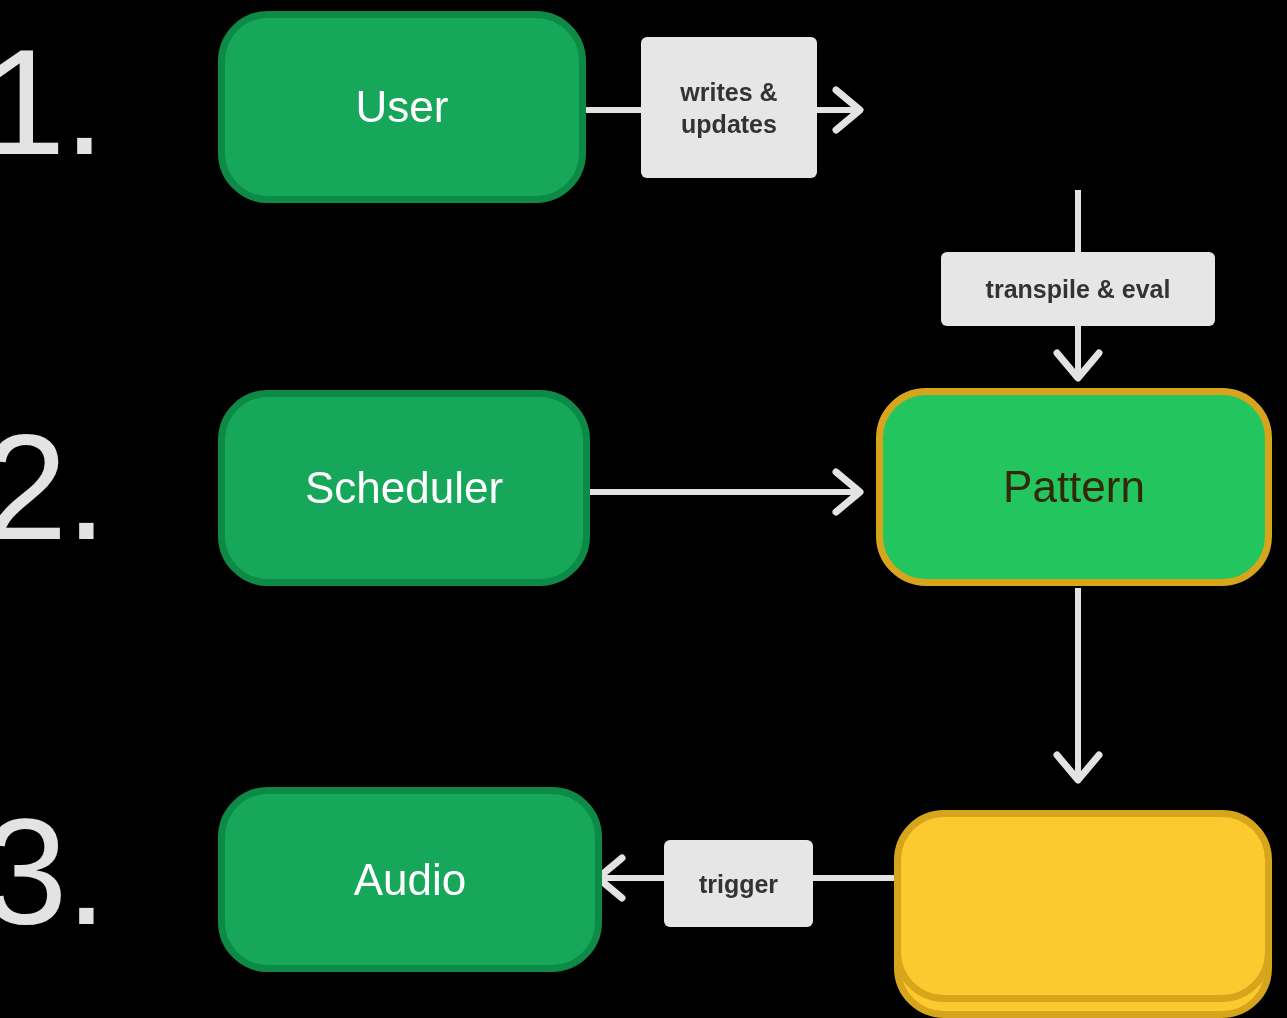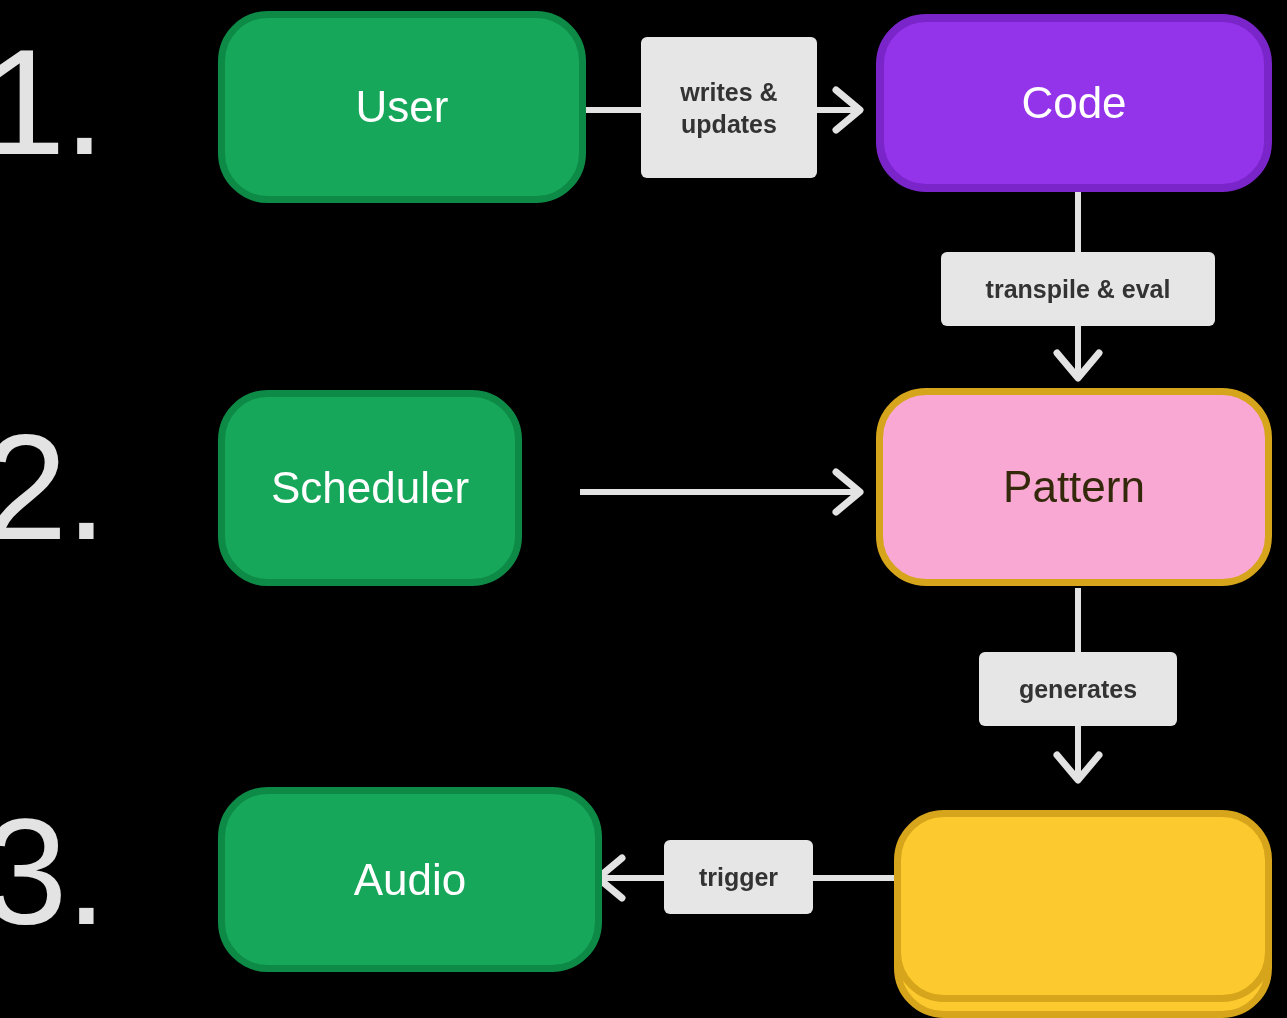--- a/index.html
+++ b/index.html
@@ -49,21 +49,21 @@
     border-width: 7px;
     color: #FFFFFF;
   }
   .node-purple {
     background: #9333EA;
     border-color: #7A25C9;
     border-width: 8px;
     color: #FFFFFF;
   }
   .node-yellow {
-    background: #f9a8d4;
+    background: #22c55e;
     border-color: #D6A51B;
     border-width: 7px;
     color: #33290A;
   }
 
   
   .stack-layer {
     position: absolute;
     box-sizing: border-box;
     border-radius: 50px;
@@ -143,42 +143,38 @@
 
   <svg class="connector" style="left:588px; top:848px; width:320px; height:60px;" viewBox="0 0 320 60">
     <line class="conn-line" x1="320" y1="30" x2="12" y2="30"></line>
     <polyline class="conn-head" points="34,10 10,30 34,50"></polyline>
   </svg>
 
   <div class="node node-green" style="left:218px; top:3px; width:368px; height:192px; font-size:44px;margin-top:8px;">
     <span>User</span>
   </div>
 
-  <div class="node node-purple" style="left:876px; top:14px; width:396px; height:178px; font-size:44px;">
-    <span>Code</span>
-  </div>
 
-  <div class="node node-green" style="left:218px; top:390px; width:304px; height:196px; font-size:44px;">
+  <div class="node node-green" style="left:218px; top:390px; width:372px; height:196px; font-size:44px;">
     <span>Scheduler</span>
   </div>
 
   <div class="node node-yellow" style="left:876px; top:388px; width:396px; height:198px; font-size:44px;">
     <span>Pattern</span>
   </div>
 
   <div class="node node-green" style="left:218px; top:787px; width:384px; height:185px; font-size:44px;">
     <span>Audio</span>
   </div>
 
   <div class="stack-layer" style="left:894px; top:826px; width:378px; height:192px;"></div>
   <div class="stack-layer" style="left:894px; top:810px; width:378px; height:192px;"></div>
 
   <div class="edge-label" style="left:941px; top:252px; width:274px; height:74px;">transpile &amp; eval</div>
 
   <div class="edge-label" style="left:641px; top:37px; width:176px; height:141px;">writes &amp;
 updates</div>
 
 
-  <div class="edge-label" style="left:979px; top:652px; width:198px; height:74px;">generates</div>
 
-  <div class="edge-label" style="left:664px; top:840px; width:149px; height:74px;">trigger</div>
+  <div class="edge-label" style="left:664px; top:840px; width:149px; height:87px;">trigger</div>
 
 </div>
 
 </body></html>

